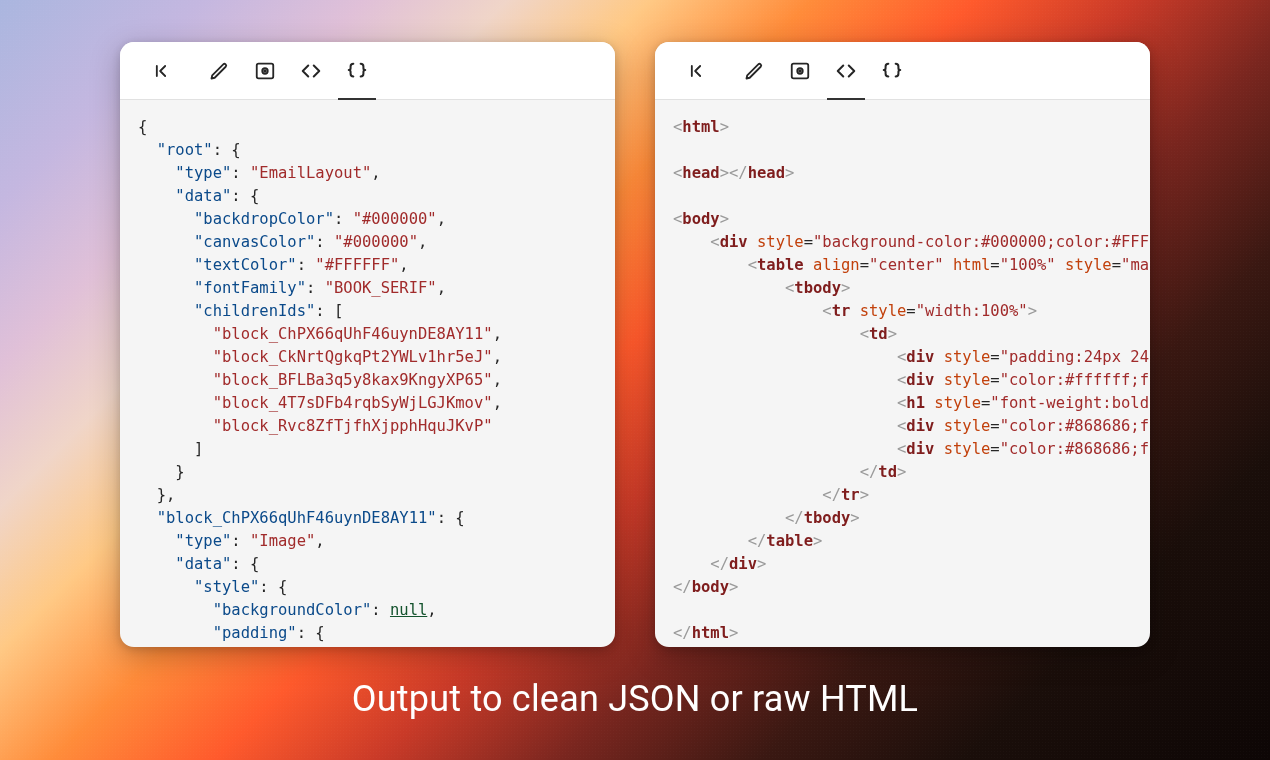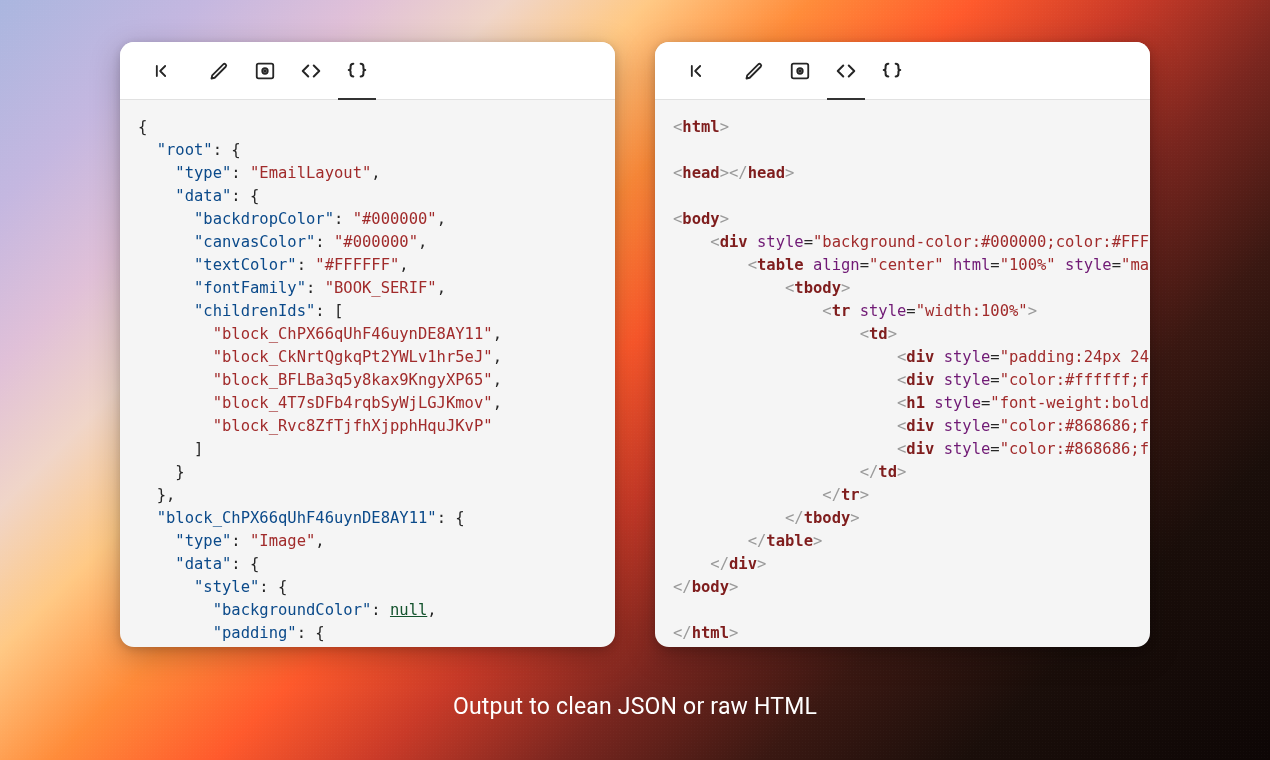--- a/index.html
+++ b/index.html
@@ -73,31 +73,31 @@
     color: #262626;
     white-space: pre;
   }
 
   
   .p   { color: #262626; }               
   .key { color: #0b4a8a; }               
   .str { color: #a12b2b; }               
   .kw  { color: #14532d; text-decoration: underline; }               
   .tag { color: #7f1d1d; font-weight: 600; } 
-  .att { color: #701a75; }               
+  .att { color: #c2410c; }               
   .val { color: #a12b2b; }               
   .ang { color: #9a9a9a; }               
 
   .caption {
     position: absolute;
     left: 0; right: 0;
     bottom: 40px;
     text-align: center;
     color: #ffffff;
-    font-size: 23px;
+    font-size: 36px;
     font-weight: 400;
     letter-spacing: 0.2px;
   }
 </style>
 </head>
 <body>
 
 <div class="stage">
 
   <div class="panel panel-left">

